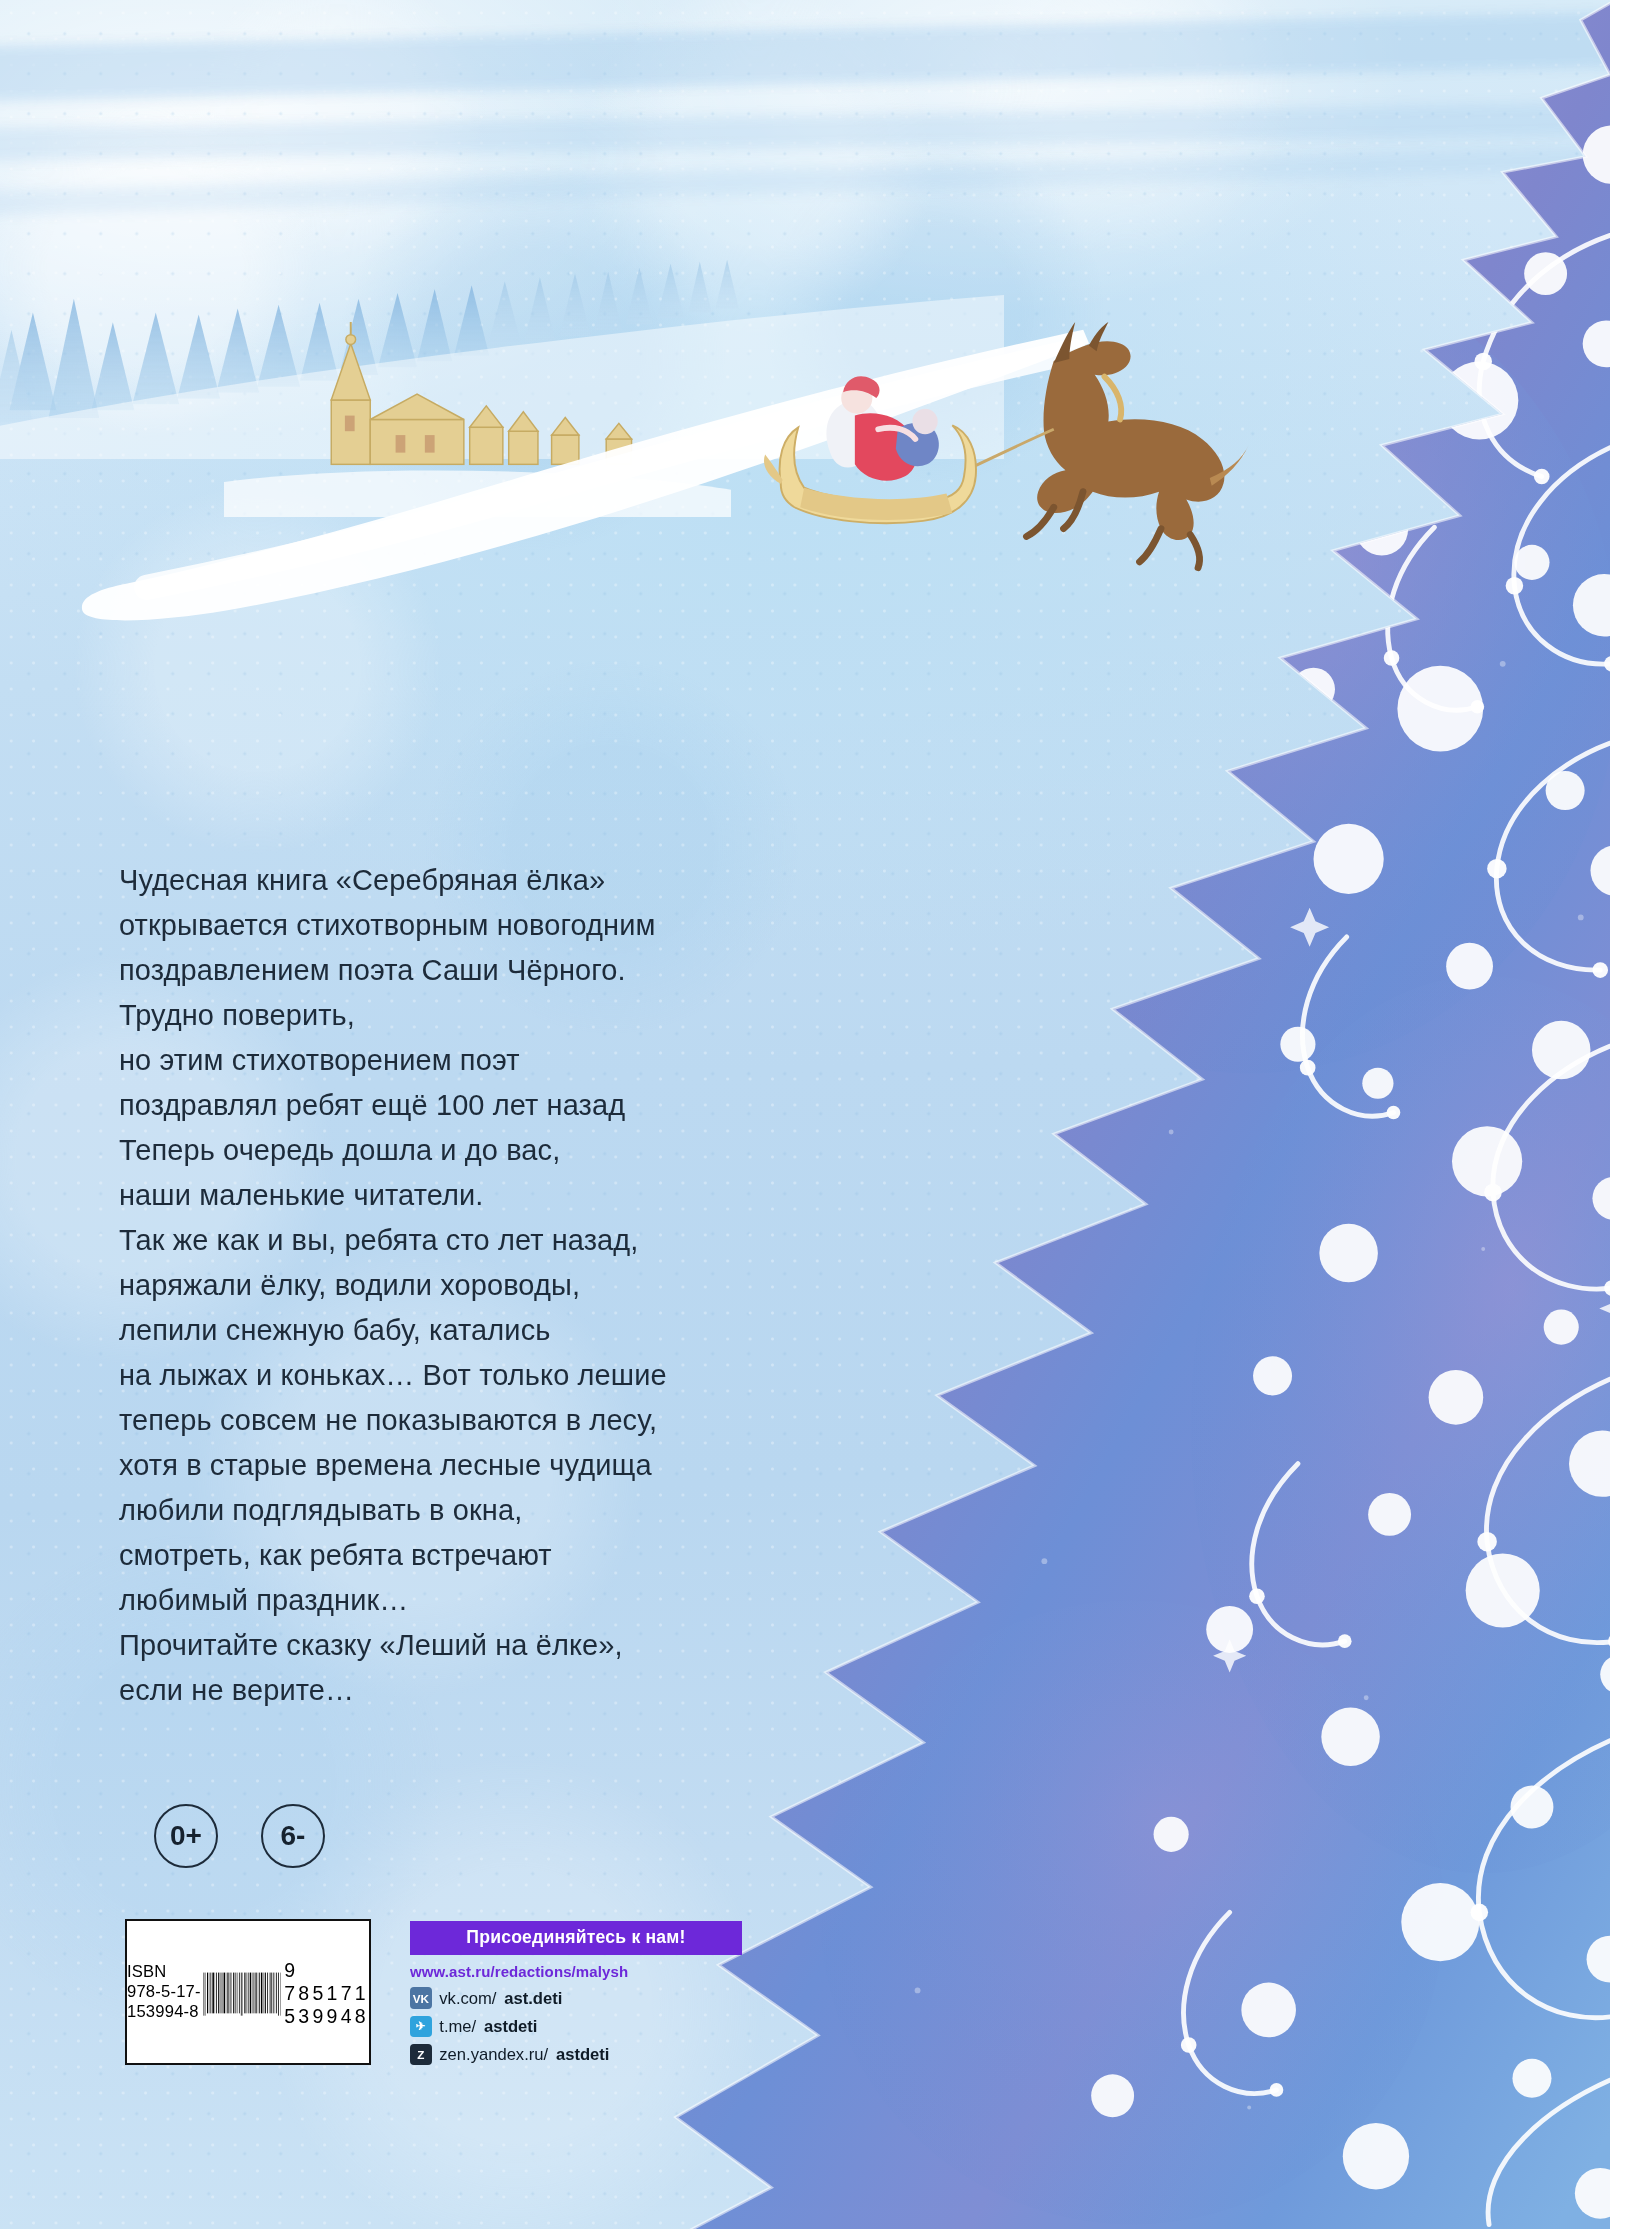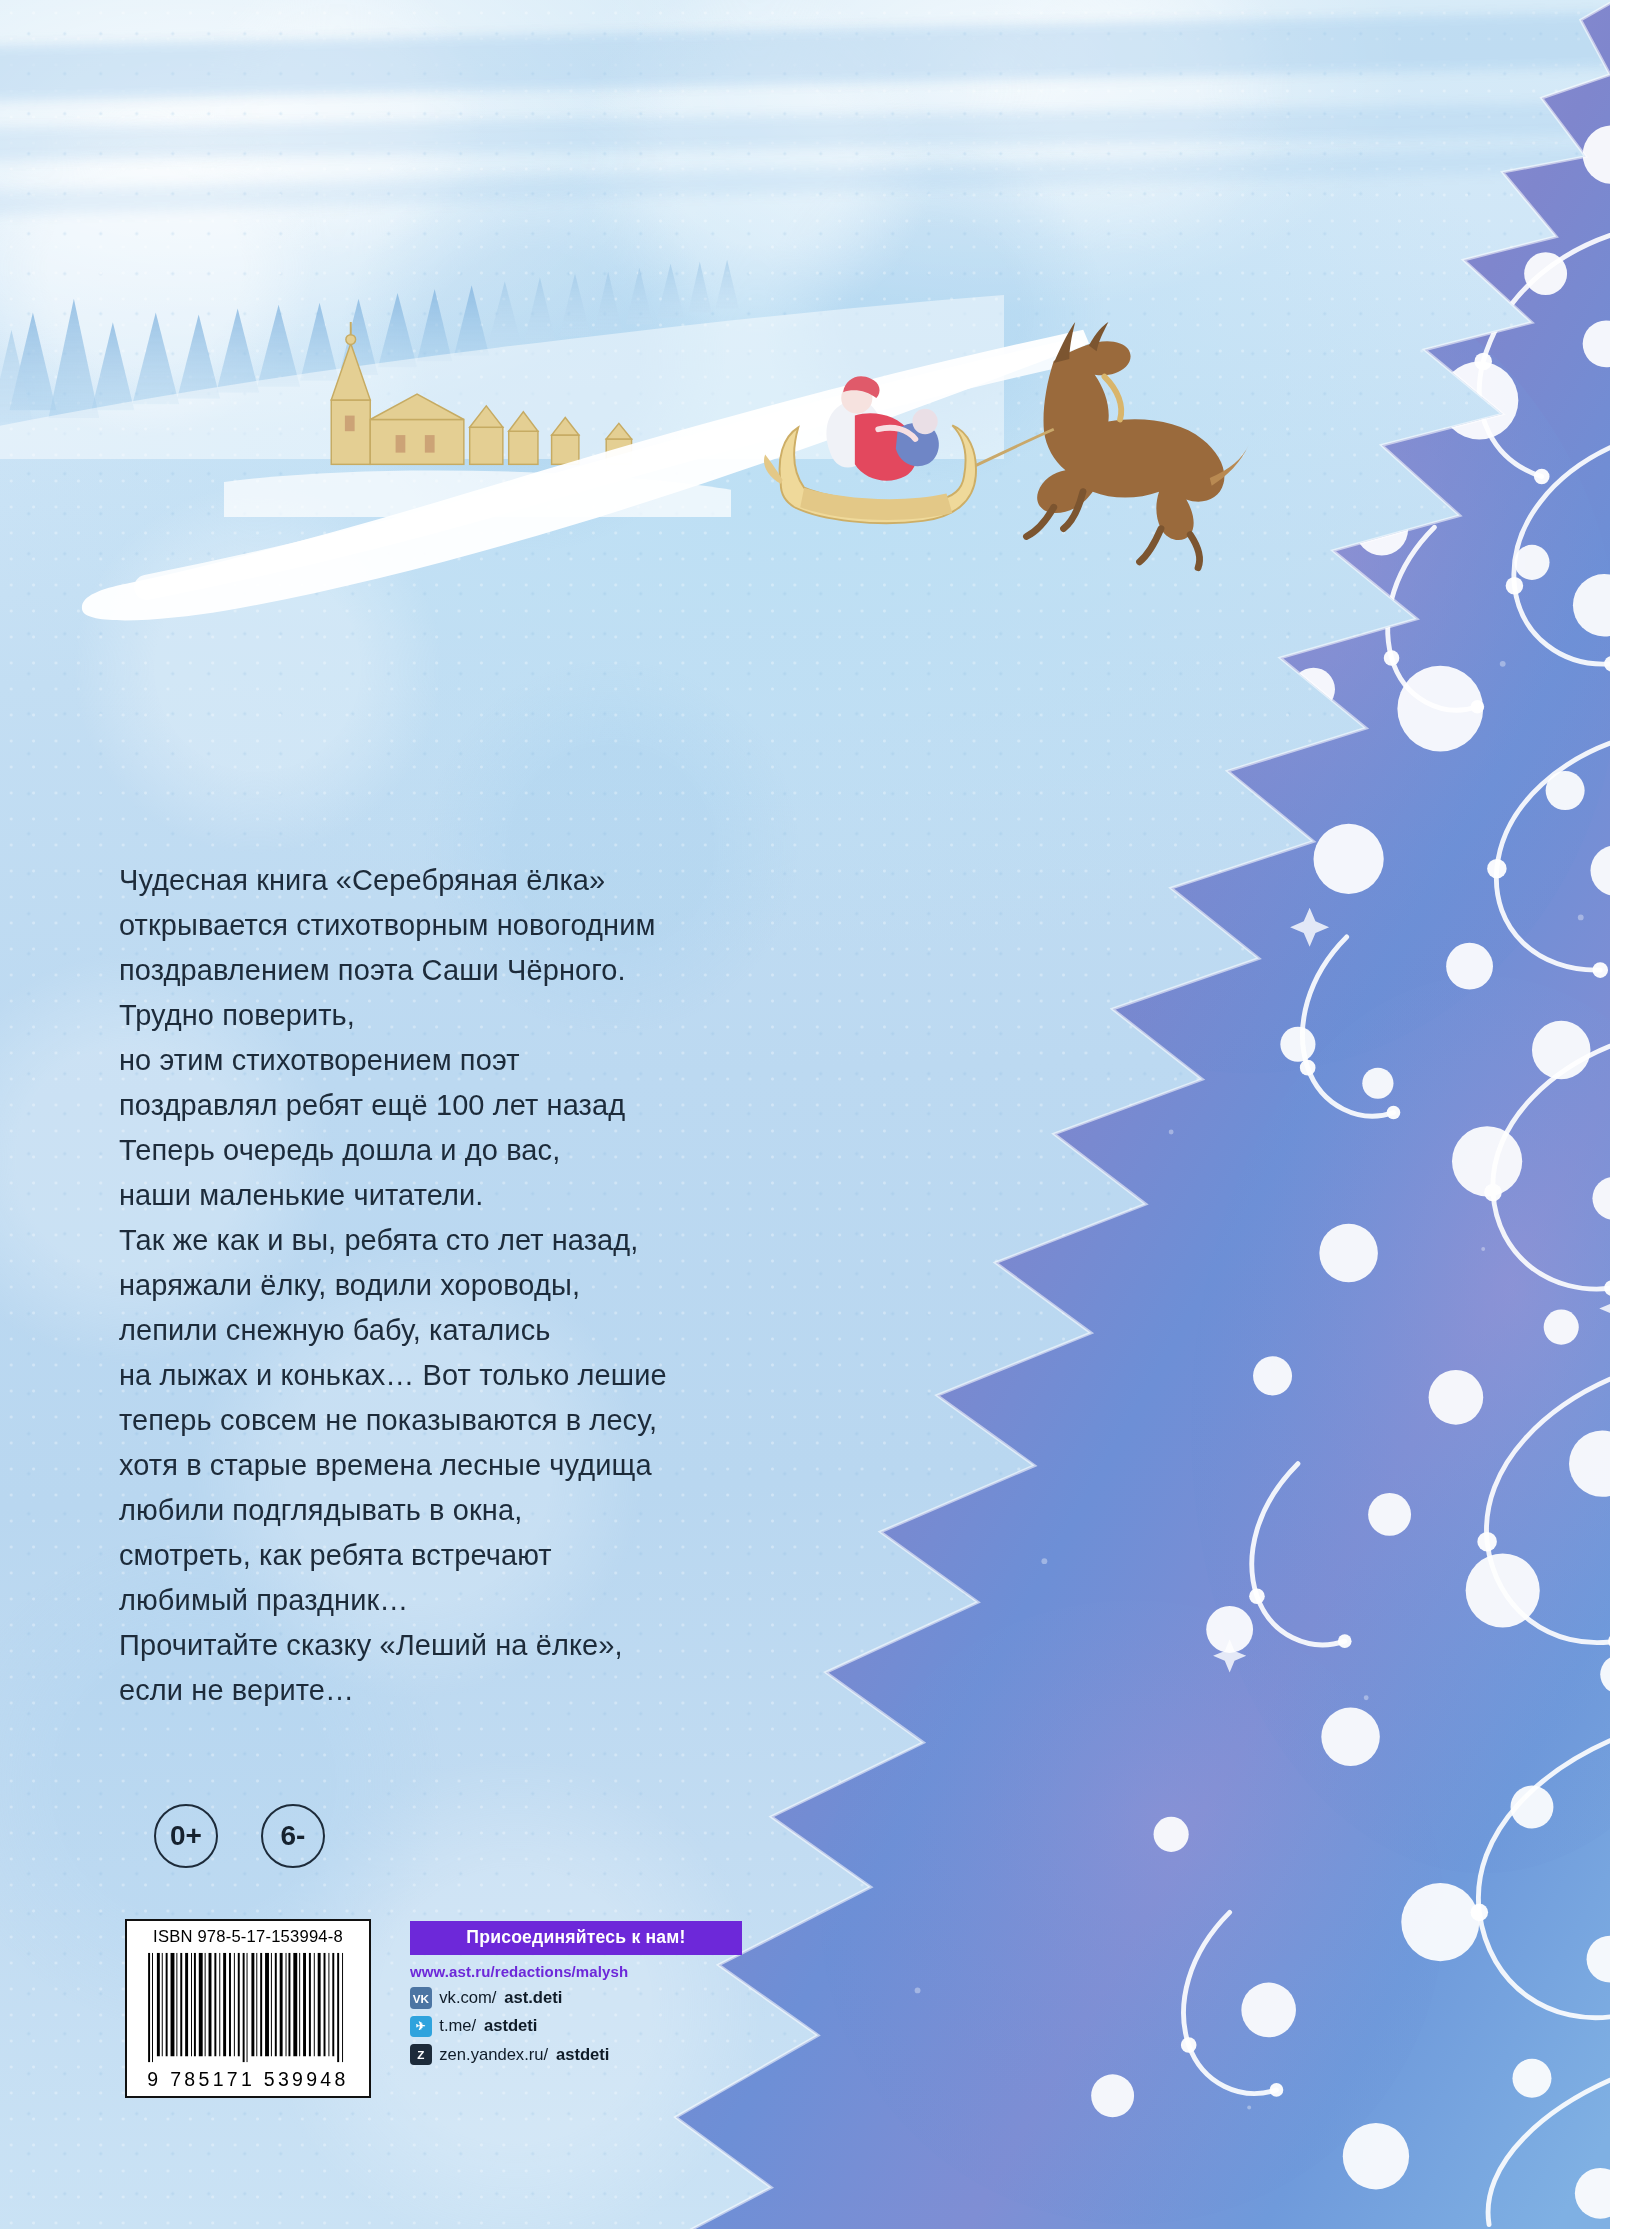--- a/index.html
+++ b/index.html
@@ -140,21 +140,21 @@
     display: flex;
     align-items: stretch;
     gap: 0;
   }
   .isbn-box {
     background: #ffffff;
     border: 2px solid #111;
     width: 242px;
     padding: 5.9px 0 2px 0;
     display: flex;
-    flex-direction: column;
+    flex-direction: row;
     align-items: center;
   }
   .isbn-text {
     font-size: 16.6px;
     color: #000;
     letter-spacing: 0.2px;
     margin-bottom: 3.9px;
     font-family: "Liberation Sans", sans-serif;
   }
   .barcode {
@@ -186,21 +186,21 @@
   }
   .join-site {
     margin-top: 8.8px;
     font-size: 15px;
     font-weight: bold;
     color: #6d28d9;
     letter-spacing: 0.1px;
   }
   .social-row {
     display: flex;
-    align-items: center;
+    align-items: flex-end;
     gap: 7.8px;
     margin-top: 6.8px;
     font-size: 16.6px;
     color: #0f1b27;
   }
   .social-row .sico {
     width: 21.5px;
     height: 21.5px;
     border-radius: 3.9px;
     display: inline-flex;

